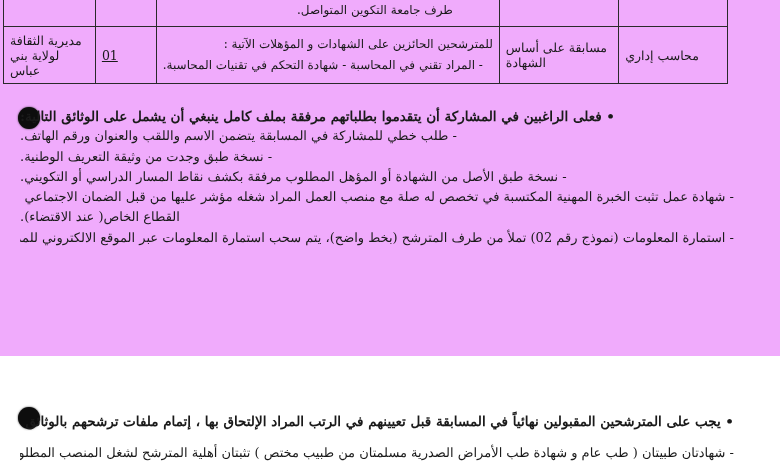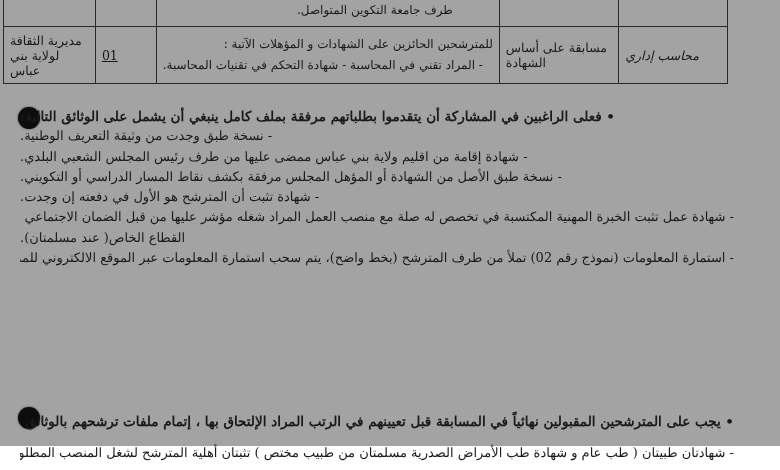--- a/index.html
+++ b/index.html
@@ -11,42 +11,42 @@
       width: 780px;
       height: 470px;
       overflow: hidden;
       position: relative;
       font-family: "DejaVu Serif", "Liberation Serif", serif;
       color: #1a1a1a;
     }
     .page {
       position: absolute;
       left: 0; top: 0;
-      width: 780px; height: 446px;
-      background: #a3a3a3;
+      width: 780px; height: 356px;
+      background: #f0abfc;
     }
     
     .tbl {
       position: absolute;
       left: 3px;
       top: -6px;
       width: 725px;
       border-collapse: collapse;
       direction: rtl;
       font-size: 12.5px;
     }
     .tbl td {
       border: 1.4px solid #2a2a2a;
       text-align: left;
       vertical-align: middle;
       padding: 0 6px;
     }
     .tbl tr.row-prev td { height: 31px; }
     .tbl tr.row-main td { height: 56px; }
-    .c-grade { width: 125px; font-style: italic; }
+    .c-grade { width: 125px; }
     .c-mode { width: 142px; margin-top: 32px; }
     .c-cond { width: 232px; text-align: right !important; }
     .c-count { width: 65px; text-decoration: underline; }
     .c-dir { width: 103px; }
     .cond-line {
       display: block;
       text-align: right;
       line-height: 21px;
       white-space: nowrap;
       font-size: 12px;
@@ -106,26 +106,25 @@
       <td class="c-dir">مديرية الثقافة لولاية بني عباس</td>
     </tr>
   </tbody>
     </table>
 
   <div class="dot" style="left:18px; top:107px;"></div>
   <div class="dot" style="left:18px; top:407px;"></div>
 
   <div class="text-block" style="top:106px;">
     <span class="p-line bold">• فعلى الراغبين في المشاركة أن يتقدموا بطلباتهم مرفقة بملف كامل ينبغي أن يشمل على الوثائق التالية:</span>
+    <span class="p-line">- طلب خطي للمشاركة في المسابقة يتضمن الاسم واللقب والعنوان ورقم الهاتف.</span>
     <span class="p-line">- نسخة طبق وجدت من وثيقة التعريف الوطنية.</span>
-    <span class="p-line">- شهادة إقامة من اقليم ولاية بني عباس ممضى عليها من طرف رئيس المجلس الشعبي البلدي.</span>
-    <span class="p-line">- نسخة طبق الأصل من الشهادة أو المؤهل المجلس مرفقة بكشف نقاط المسار الدراسي أو التكويني.</span>
-    <span class="p-line">- شهادة تثبت أن المترشح هو الأول في دفعته إن وجدت.</span>
+    <span class="p-line">- نسخة طبق الأصل من الشهادة أو المؤهل المطلوب مرفقة بكشف نقاط المسار الدراسي أو التكويني.</span>
     <span class="p-line">- شهادة عمل تثبت الخبرة المهنية المكتسبة في تخصص له صلة مع منصب العمل المراد شغله مؤشر عليها من قبل الضمان الاجتماعي بالنسبة للخبرة المكتسبة في</span>
-    <span class="p-line">القطاع الخاص( عند مسلمتان).</span>
+    <span class="p-line">القطاع الخاص( عند الاقتضاء).</span>
     <span class="p-line">- استمارة المعلومات (نموذج رقم 02) تملأ من طرف المترشح (بخط واضح)، يتم سحب استمارة المعلومات عبر الموقع الالكتروني للمديرية العامة للوظيفة العمومية أو</span>
   </div>
 
   <div class="text-block" style="top:411px;">
     <span class="p-line bold">• يجب على المترشحين المقبولين نهائياً في المسابقة قبل تعيينهم في الرتب المراد الإلتحاق بها ، إتمام ملفات  ترشحهم بالوثائق التالية:</span>
     <span class="p-line" style="margin-top:12px;">- شهادتان طبيتان ( طب عام و شهادة طب الأمراض الصدرية مسلمتان من طبيب مختص ) تثبتان أهلية المترشح لشغل المنصب المطلوب.</span>
   </div>
 
 </div>
 

